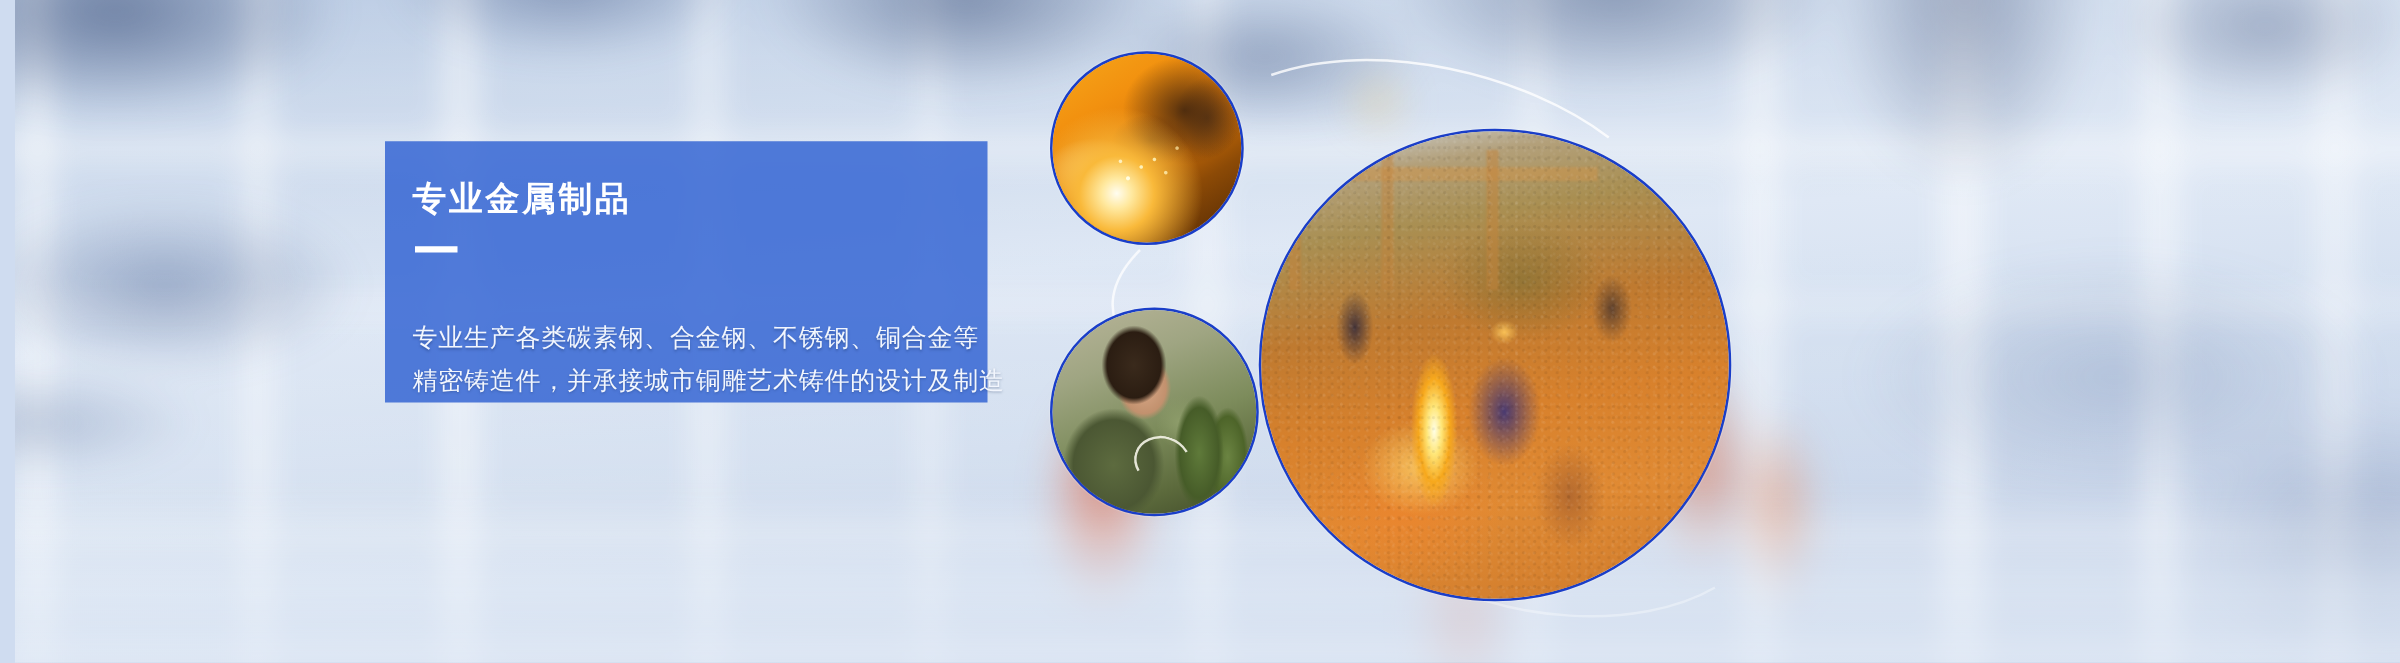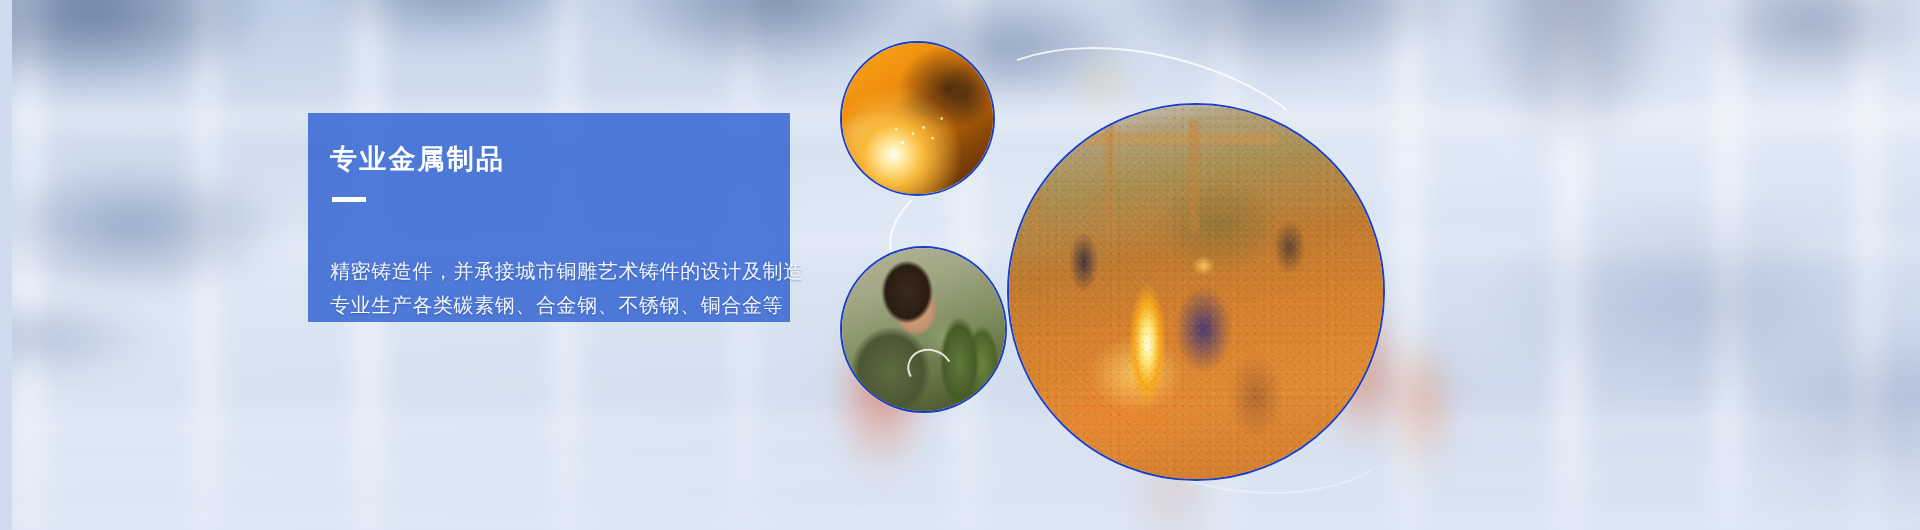--- a/index.html
+++ b/index.html
@@ -236,22 +236,22 @@
   </svg>
 
   <div class="text-panel">
     <div class="panel-inner">
       <div class="headline">专业金属制品</div>
       <div class="rule"></div>
     </div>
   </div>
 
   <div class="body-copy">
+    <span class="line">专业生产各类碳素钢、合金钢、不锈钢、铜合金等</span>
     <span class="line">精密铸造件，并承接城市铜雕艺术铸件的设计及制造</span>
-    <span class="line">专业生产各类碳素钢、合金钢、不锈钢、铜合金等</span>
   </div>
 
   <div class="circle c-weld">
     <div class="photo"></div>
     <div class="sparks"></div>
   </div>
 
   <div class="circle c-worker">
     <div class="photo"></div>
     <div class="wire"></div>

